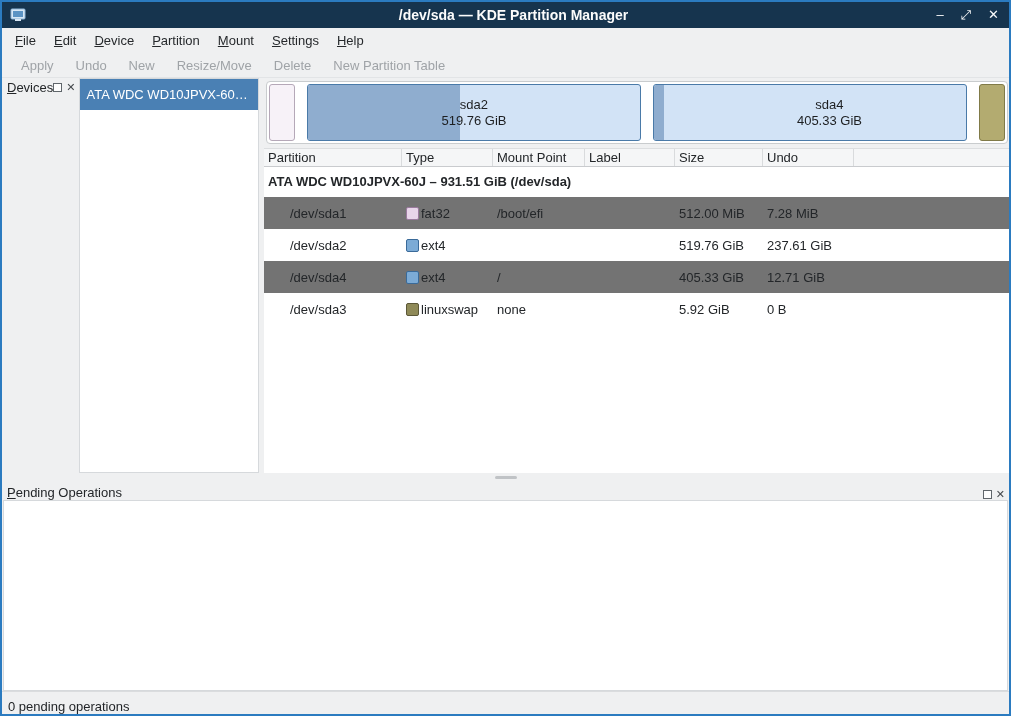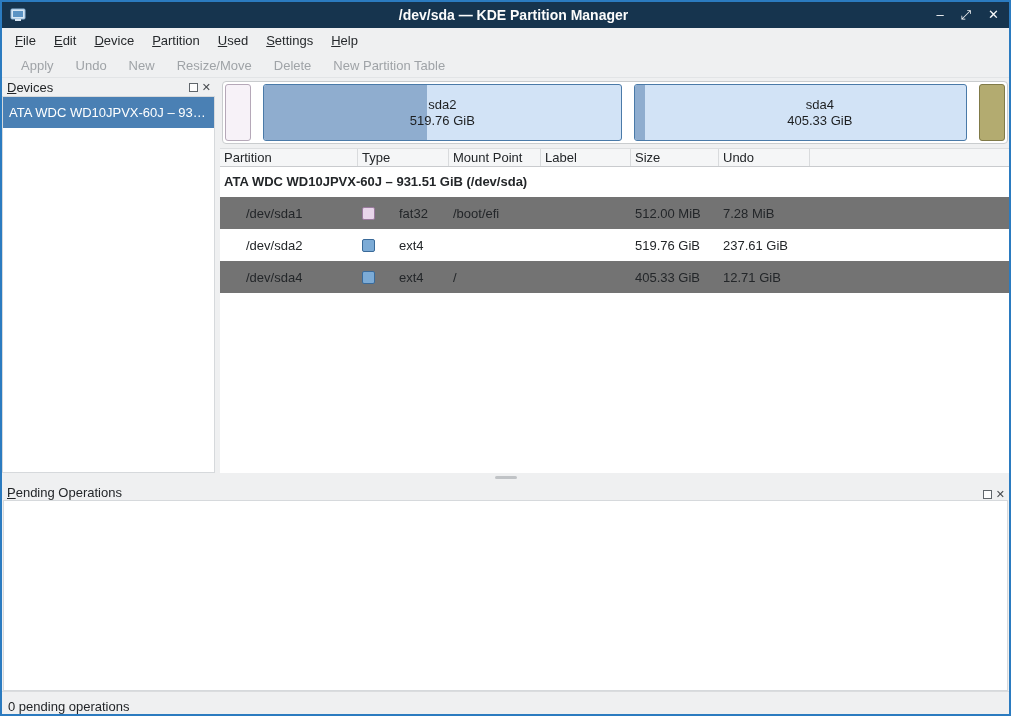--- a/index.html
+++ b/index.html
@@ -41,21 +41,21 @@
   
   .toolbar {
     height: 26px; flex: none; display: flex; align-items: flex-end;
     padding-left: 8px; border-bottom: 1px solid #e2e4e6;
   }
   .tool-item { padding: 4px 11px; color: #9fa3a7; }
 
   
   .main { flex: 1; min-height: 0; display: flex; }
 
-  .devices-panel { width: 213px; flex: none; display: flex; flex-direction: column; }
+  .devices-panel { width: 257px; flex: none; display: flex; }
   .panel-header { height: 18px; flex: none; display: flex; align-items: center; padding: 0 4px 0 5px; }
   .panel-title { display: inline-block; font-size: 13px; }
   .dock-icons { margin-left: auto; display: flex; gap: 4px; align-items: center; }
   .float-icon { width: 9px; height: 9px; border: 1px solid #60666b; display: inline-block; background: #fdfdfd; }
   .close-dock { font-size: 11px; line-height: 11px; color: #45494d; }
   .device-list { flex: 1; background: #ffffff; border: 1px solid #d6d9dc; overflow: hidden; }
   .device-item {
     height: 31px; line-height: 31px; padding: 0 6px;
     background: #4a80b4; color: #ffffff;
     white-space: nowrap; overflow: hidden; text-overflow: ellipsis;
@@ -92,21 +92,21 @@
   .th { padding: 0 4px; line-height: 17px; border-right: 1px solid #d9dbdd; white-space: nowrap; overflow: hidden; }
   .th-filler { border-right: none; }
   .t-group { flex: none; height: 30px; line-height: 30px; padding-left: 4px; font-weight: bold; background: #ffffff; white-space: nowrap; }
   .t-row {
     display: grid; grid-template-columns: 138px 91px 92px 90px 88px 91px auto;
     height: 32px; flex: none; align-items: center;
   }
   .t-row.alt { background: #737373; }
   .td { padding: 0 4px; white-space: nowrap; overflow: hidden; }
   .td-partition { padding-left: 26px; }
-  .td-type { display: flex; align-items: center; gap: 24px; }
+  .td-type { display: flex; align-items: center; gap: 2px; }
   .swatch { width: 13px; height: 13px; border-radius: 2px; border: 1px solid; flex: none; }
   .sw-fat32 { background: #e8d5ea; border-color: #9a7a9e; }
   .sw-ext4 { background: #7cabd6; border-color: #3a6a99; }
   .sw-linuxswap { background: #8f8a58; border-color: #5c5838; }
   .t-filler { flex: 1; background: #ffffff; }
 
   
   .hsplitter { height: 9px; flex: none; display: flex; align-items: center; justify-content: center; }
   .grip { width: 22px; height: 3px; border-radius: 2px; background: #c0c3c6; }
 
@@ -136,21 +136,21 @@
       <span class="tb-btn">⤢</span>
       <span class="tb-btn">✕</span>
     </span>
   </div>
 
   <div class="menubar">
     <span class="menu-item mnemonic">File</span>
     <span class="menu-item mnemonic">Edit</span>
     <span class="menu-item mnemonic">Device</span>
     <span class="menu-item mnemonic">Partition</span>
-    <span class="menu-item mnemonic">Used</span>
+    <span class="menu-item mnemonic">Mount</span>
     <span class="menu-item mnemonic">Settings</span>
     <span class="menu-item mnemonic">Help</span>
   </div>
 
   <div class="toolbar">
     <span class="tool-item">Apply</span>
     <span class="tool-item">Undo</span>
     <span class="tool-item">New</span>
     <span class="tool-item">Resize/Move</span>
     <span class="tool-item">Delete</span>
@@ -236,20 +236,32 @@
             <span class="swatch sw-ext4"></span>
             <span>ext4</span>
           </span>
           <span class="td">/</span>
           <span class="td"></span>
           <span class="td">405.33 GiB</span>
           <span class="td">12.71 GiB</span>
           <span class="td"></span>
         </div>
 
+        <div class="t-row">
+          <span class="td td-partition">/dev/sda3</span>
+          <span class="td td-type">
+            <span class="swatch sw-linuxswap"></span>
+            <span>linuxswap</span>
+          </span>
+          <span class="td">none</span>
+          <span class="td"></span>
+          <span class="td">5.92 GiB</span>
+          <span class="td">0 B</span>
+          <span class="td"></span>
+        </div>
 
         <div class="t-filler"></div>
       </div>
     </div>
   </div>
 
   <div class="hsplitter">
     <div class="grip"></div>
   </div>
 

